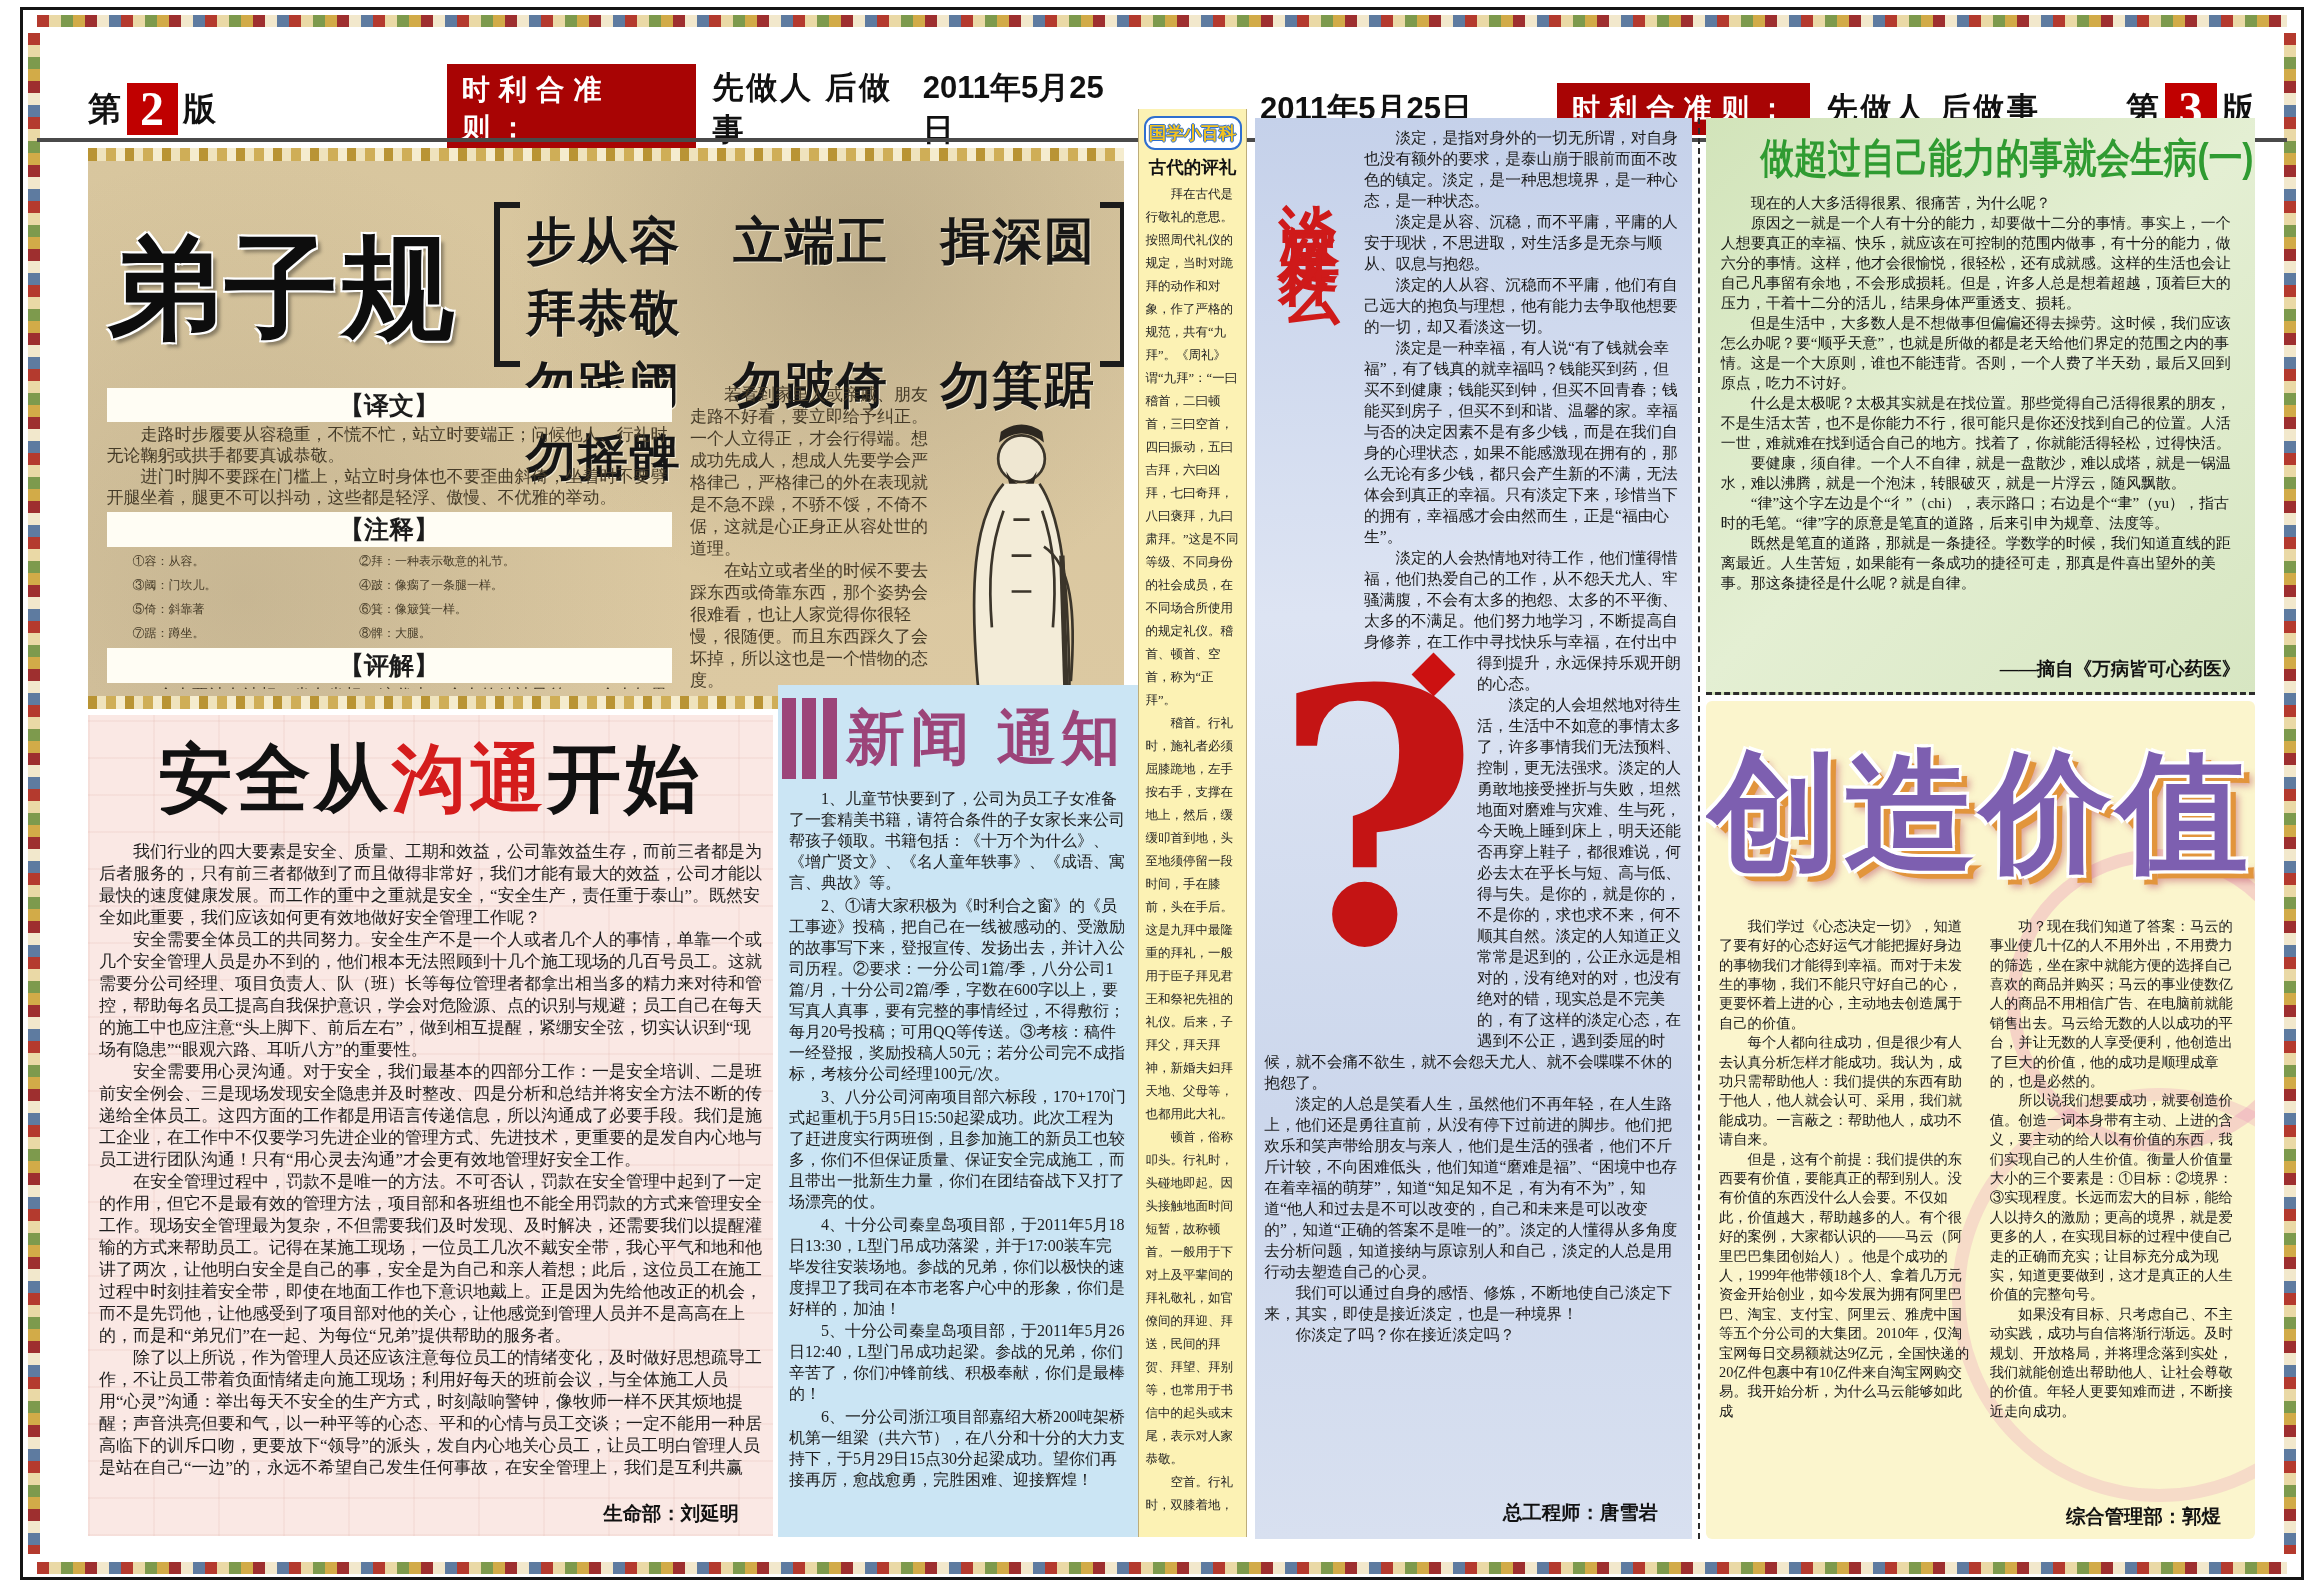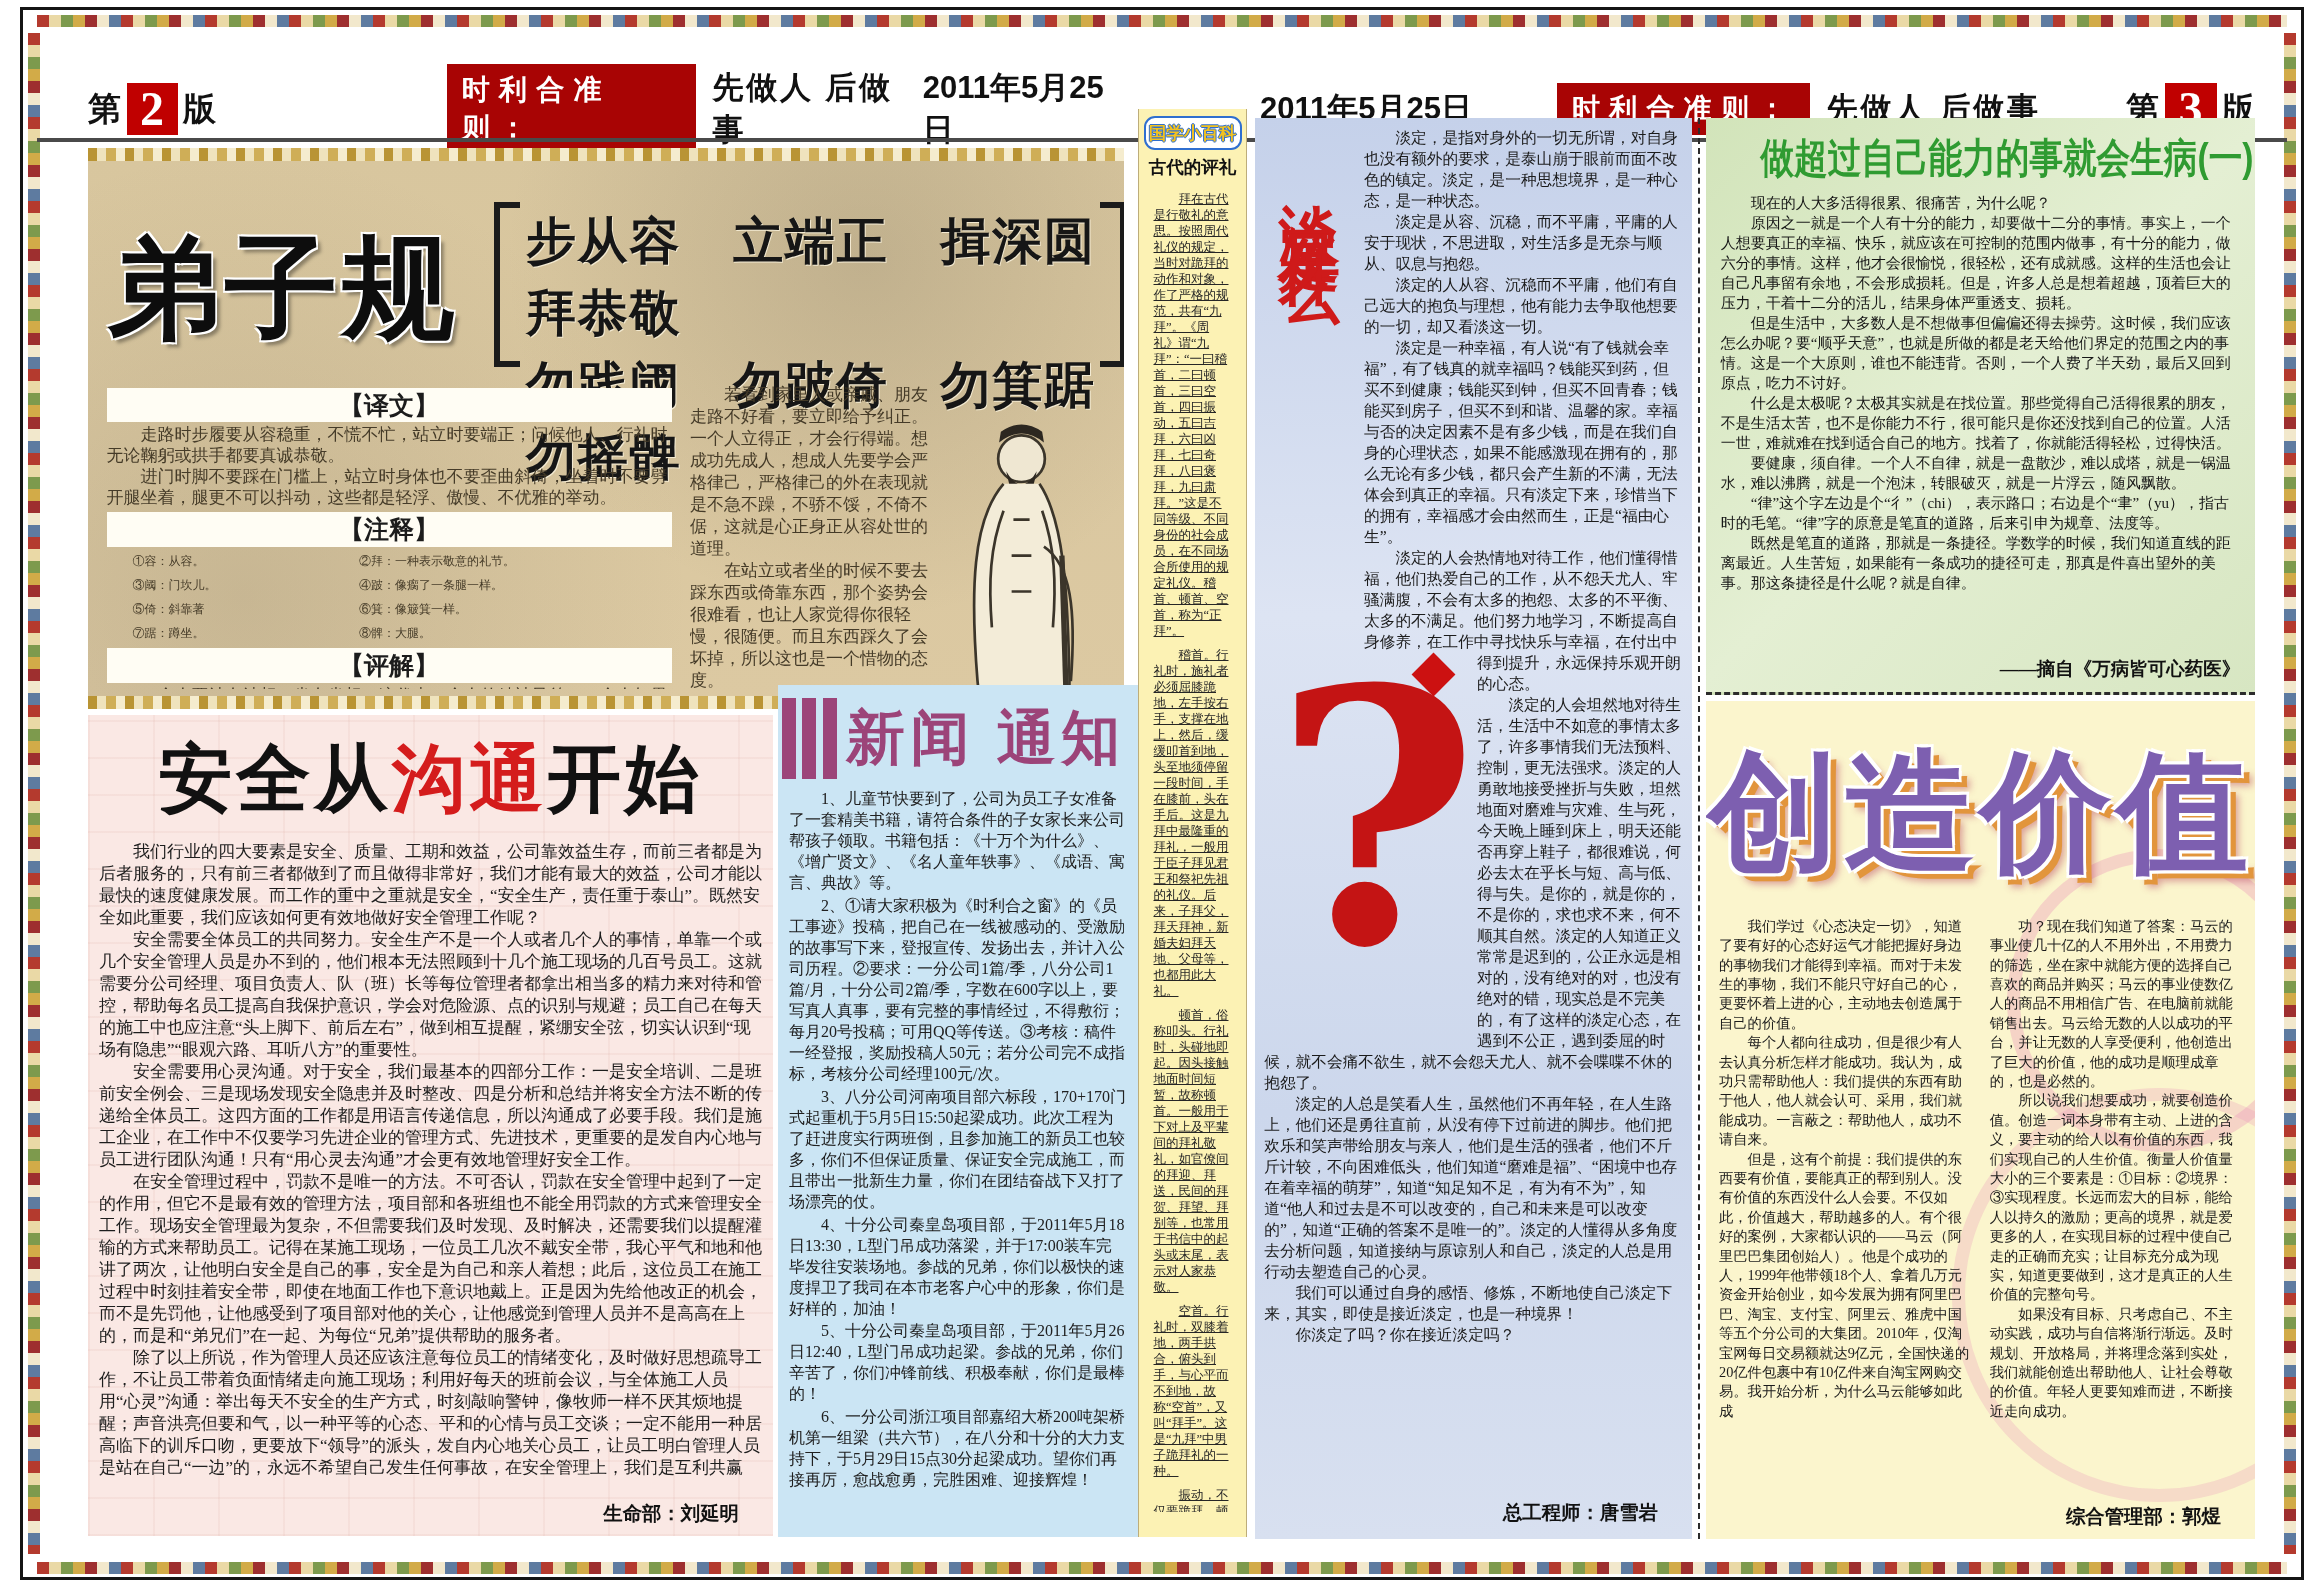--- a/index.html
+++ b/index.html
@@ -63,21 +63,21 @@
   .news-body p{margin:0 0 1.8px 0;font-size:16px;line-height:21px;text-indent:2em;color:#202020;}
 
   
   .guoxue{position:absolute;left:1138px;top:109px;width:107px;height:1428px;background:#fcf2b4;
     border-left:1.8px solid #bdad7a;border-right:1.8px solid #bdad7a;overflow:hidden;}
   .gx-badge{margin:7.4px auto 5.5px auto;width:94px;background:#fff;border:2.8px solid #2f6fd0;border-radius:11px;
     text-align:center;font-family:"Liberation Sans","DejaVu Sans",sans-serif;font-size:17.5px;font-weight:900;color:#f2c220;padding:2.8px 0;
     text-shadow:0.9px 0 #2f6fd0,-0.9px 0 #2f6fd0,0 0.9px #2f6fd0,0 -0.9px #2f6fd0;}
   .gx-title{text-align:center;font-size:17.5px;font-weight:bold;margin:1.8px 0 3.7px 0;color:#111;}
   .gx-body{padding:0 6.5px;overflow:hidden;height:1329px;}
-  .gx-body p{margin:8px;font-size:12.5px;line-height:16px;text-indent:2em;color:#262626;text-decoration:underline;}
+  .gx-body p{margin:0;font-size:12.5px;line-height:23px;text-indent:2em;color:#262626;}
 
   
   .danding{position:absolute;left:1255px;top:118px;width:437px;height:1421px;overflow:hidden;
     background:linear-gradient(180deg,#c5d1ea 0%,#dde4f3 35%,#ccd7ec 70%,#d8e0f0 100%);}
   .dd-floatA{float:left;width:109px;height:535px;position:relative;}
   .dd-vtitle{writing-mode:vertical-rl;text-orientation:upright;font-family:"Liberation Sans","DejaVu Sans",sans-serif;
     font-size:61px;font-weight:900;color:#cf1a1a;letter-spacing:14.8px;margin:37px auto 0 auto;}
   .dd-floatB{float:left;clear:left;width:222px;height:388px;position:relative;}
   .dd-q{font-size:351px;line-height:332px;font-weight:bold;color:#c41414;font-family:"DejaVu Serif",serif;margin-left:18.5px;}
   .dd-diamond{position:absolute;right:28px;top:5.5px;width:31px;height:31px;background:#cc1111;transform:rotate(45deg);}
@@ -89,21 +89,21 @@
   
   .sick{position:absolute;left:1706px;top:118px;width:549px;height:574px;overflow:hidden;
     background:linear-gradient(135deg,#d2e4ba 0%,#e4efd3 50%,#d7e6c2 100%);border-bottom:3.7px dashed #2b2b2b;}
   .sick-title{margin:13px 5.5px 5.5px 5.5px;text-align:center;font-family:"Liberation Sans","DejaVu Sans",sans-serif;
     font-size:41px;font-weight:900;color:#2f9b31;letter-spacing:0;transform:scaleX(.82);transform-origin:center;white-space:nowrap;}
   .sick-body{padding:1.8px 14.8px;height:443px;overflow:hidden;}
   .sick-body p{margin:0;font-size:15px;line-height:20px;text-indent:2em;color:#161616;}
   .credit{position:absolute;right:14.8px;bottom:11px;font-size:18.5px;font-weight:bold;color:#111;}
 
   
-  .value{position:absolute;left:1706px;top:701px;width:549px;height:838px;background:#fbf5cd;overflow:hidden;}
+  .value{position:absolute;left:1706px;top:701px;width:549px;height:838px;background:#fbf5cd;overflow:hidden;border-radius:6px;}
   .swirl{position:absolute;border-radius:50%;border:13px solid rgba(235,150,185,.35);}
   .sw1{width:277px;height:277px;right:-55px;top:148px;}
   .sw2{width:388px;height:388px;right:-111px;bottom:37px;border-color:rgba(235,150,185,.28);}
   .value-title{position:relative;margin:24px 0 9.2px 0;text-align:center;font-family:"Liberation Sans","DejaVu Sans",sans-serif;
     font-size:131px;font-weight:900;color:#7d5fb0;letter-spacing:5.5px;
     text-shadow:2.8px 2.8px 0 #fff,-2.8px -2.8px 0 #fff,2.8px -2.8px 0 #fff,-2.8px 2.8px 0 #fff,8.3px 8.3px 0 #e2953c,11px 11px 7.4px rgba(180,60,90,.45);}
   .value-body{position:relative;padding:5.5px 13px;height:591px;overflow:hidden;column-count:2;column-gap:18.5px;}
   .value-body p{margin:0;font-size:14.3px;line-height:19.4px;text-indent:2em;color:#1b1b1b;}
 </style>
 </head>

